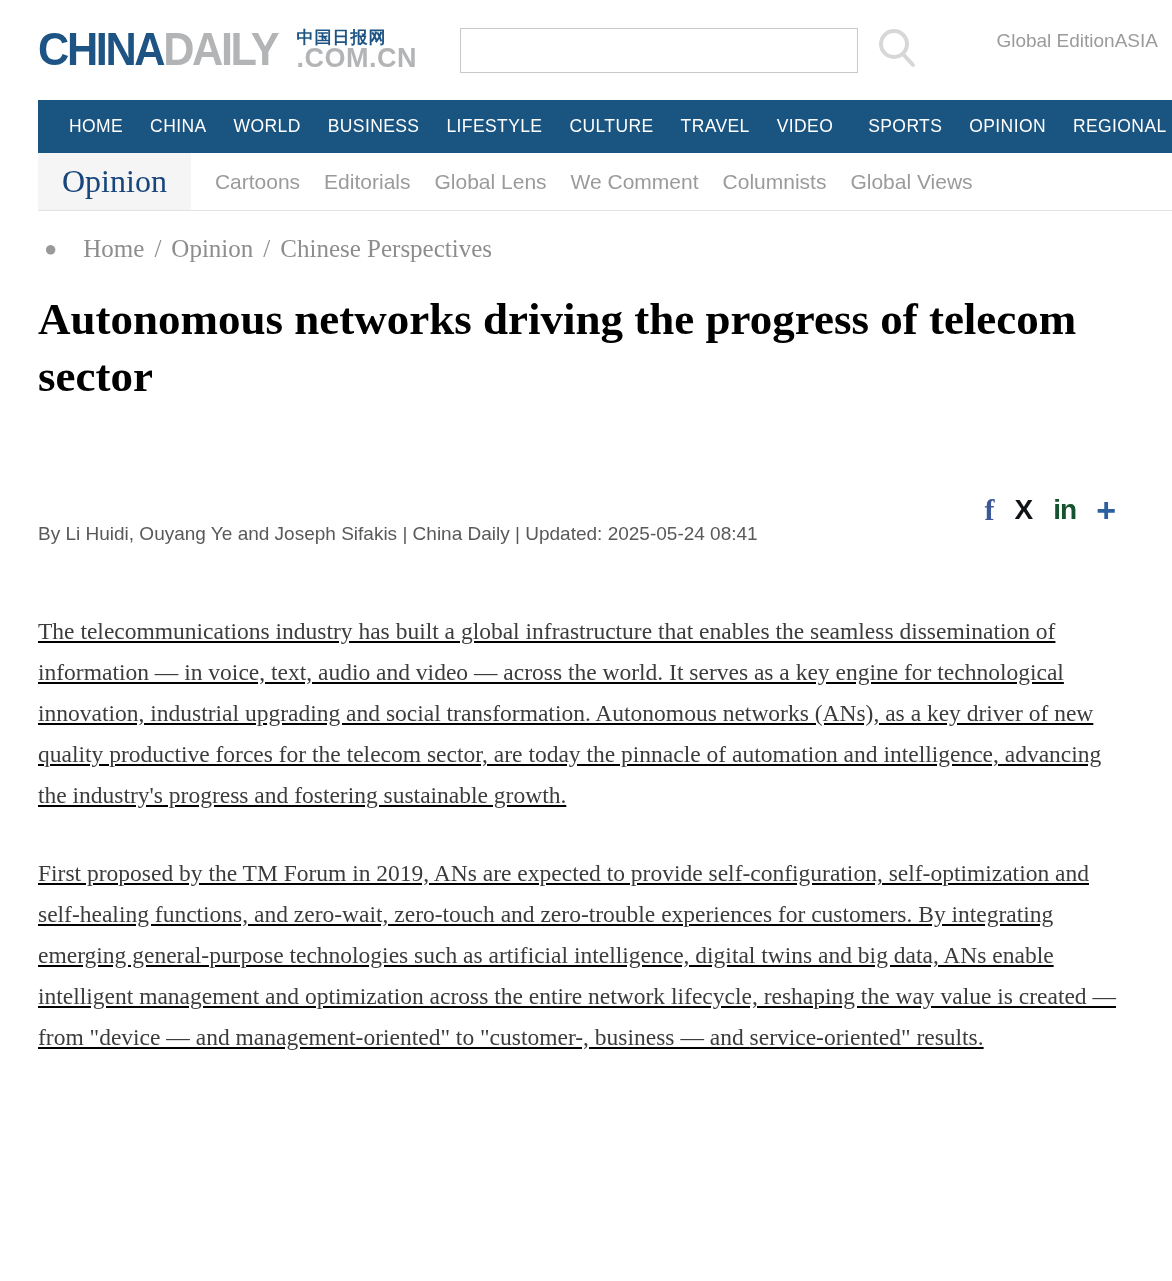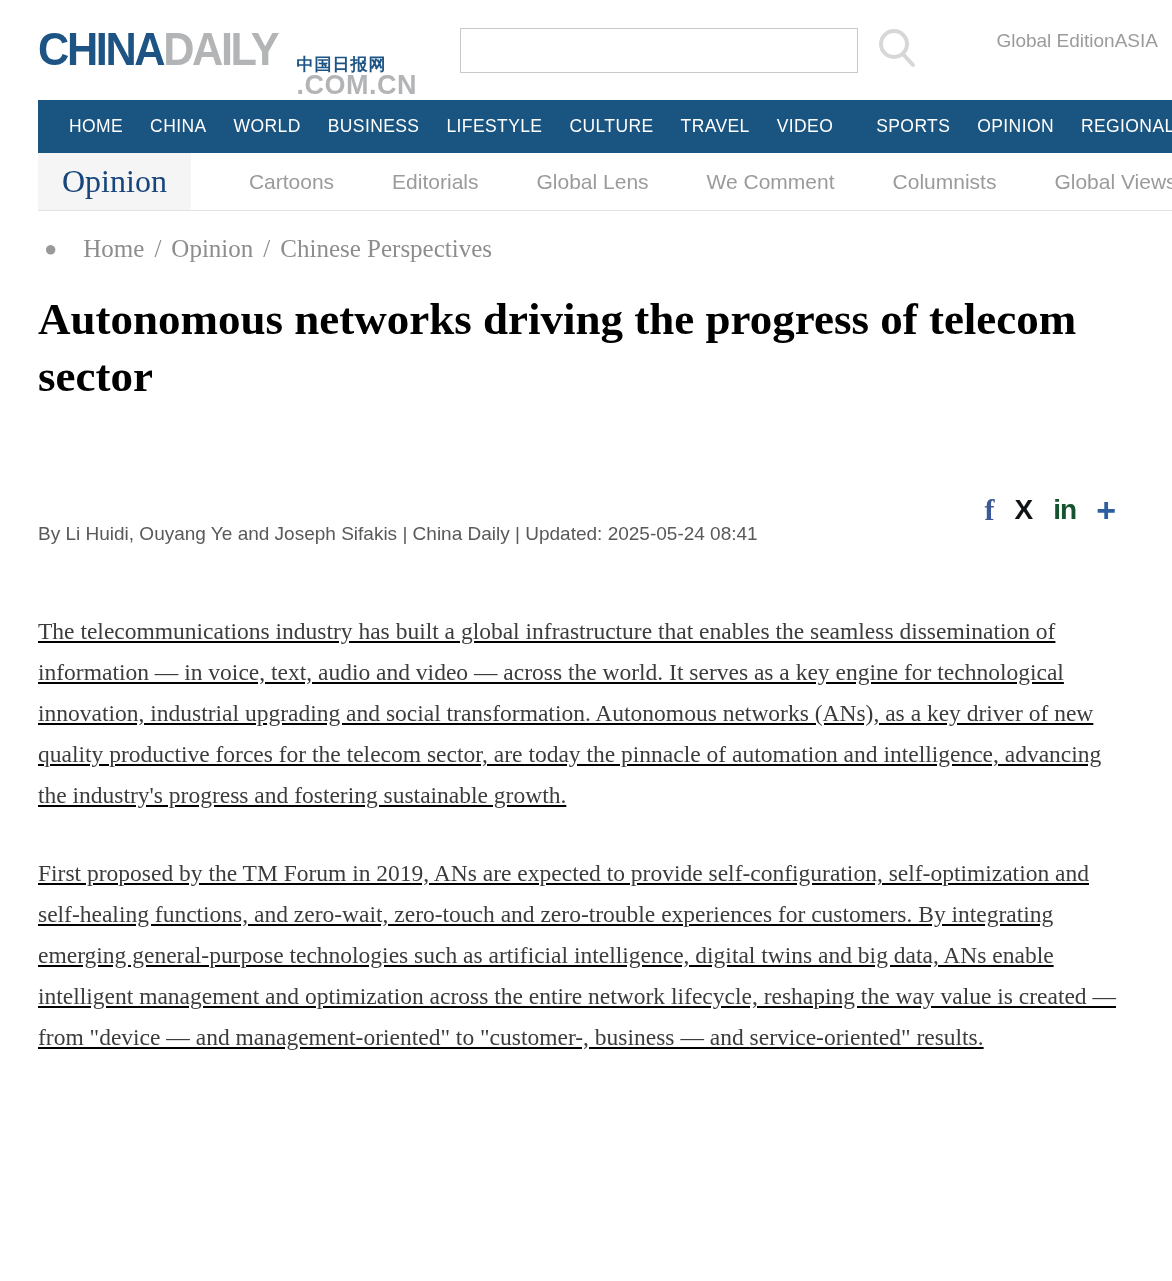--- a/index.html
+++ b/index.html
@@ -9,51 +9,51 @@
     background:#fff; font-family:"Liberation Sans", sans-serif;
   }
 
   
   .header { position:relative; height:100px; background:#fff; }
   .logo { position:absolute; left:38px; top:26px; display:flex; align-items:flex-start; cursor:pointer; }
   .logo-main { font-weight:700; font-size:46px; line-height:46px; letter-spacing:-2.5px; transform:scaleX(0.94); transform-origin:left; white-space:nowrap; }
   .logo-china { color:#1d5484; }
   .logo-daily { color:#b2b4b6; }
   .logo-stack { display:flex; flex-direction:column; margin-left:4px; margin-top:2px; }
-  .logo-cn { color:#1d5484; font-size:17px; font-weight:700; line-height:19px; letter-spacing:1px; white-space:nowrap;margin-top:27px; }
+  .logo-cn { color:#1d5484; font-size:17px; font-weight:700; line-height:19px; letter-spacing:1px; white-space:nowrap; }
   .logo-domain { color:#b2b4b6; font-size:27px; font-weight:700; line-height:22px; letter-spacing:0.5px; }
   .search-box {
     position:absolute; left:460px; top:28px; width:398px; height:45px;
     border:1px solid #c9c9c9; background:#fff; font-size:18px; padding:0 12px; color:#333; outline:none;
   }
   .search-btn { position:absolute; left:874px; top:26px; width:48px; height:48px; background:none; border:none; cursor:pointer; }
   .edition { position:absolute; right:14px; top:30px; display:flex; align-items:center; }
   .edition a { color:#9b9b9b; font-size:19px; text-decoration:none; cursor:pointer; }
 
   
   .navbar {
     margin-left:38px; height:53px; background:#1a5480;
     display:flex; align-items:center; padding-left:31px; overflow:hidden; white-space:nowrap;
   }
   .nav-item {
     color:#ffffff; font-size:17.5px; letter-spacing:0.4px; margin-right:27px;
     cursor:pointer; text-decoration:none; flex:0 0 auto;
   }
-  .nav-item.gap-lg { margin-left:16px; }
+  .nav-item.gap-lg { margin-left:8px; }
 
   
   .subnav {
     margin-left:38px; height:58px; display:flex; align-items:center;
     border-bottom:1px solid #e3e3e3; overflow:hidden; white-space:nowrap;
   }
   .subnav-active {
     background:#f5f5f5; height:58px; display:flex; align-items:center; padding:0 24px;
     font-family:"Liberation Serif", serif; font-size:32px; color:#17457c; cursor:pointer; flex:0 0 auto;
   }
-  .subnav-item { color:#9b9b9b; font-size:21px; margin-left:58px; cursor:pointer; text-decoration:none; flex:0 0 auto; }
+  .subnav-item { color:#9b9b9b; font-size:21px; margin-left:24px; cursor:pointer; text-decoration:none; flex:0 0 auto; }
 
   
   .breadcrumb {
     margin:24px 38px 0 44px; display:flex; align-items:center;
     font-family:"Liberation Serif", serif; font-size:25px; color:#8d8d8d;
   }
   .crumb-bullet { color:#999; font-size:22px; margin-right:26px; }
   .crumb-link { color:#8d8d8d; text-decoration:none; cursor:pointer; }
   .crumb-sep { margin:0 10px; color:#8d8d8d; }
 

